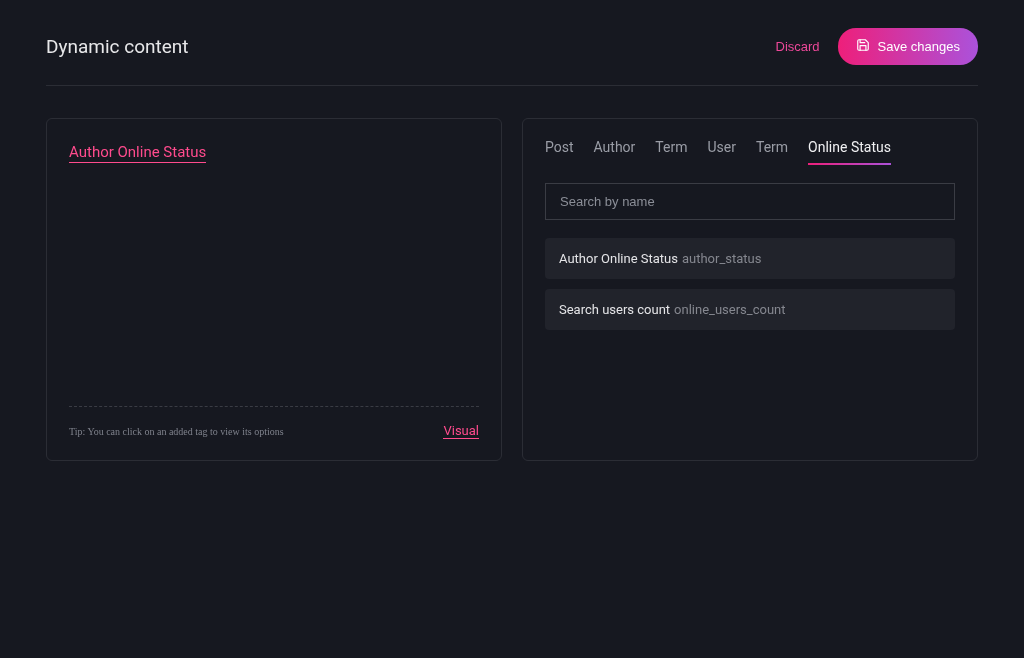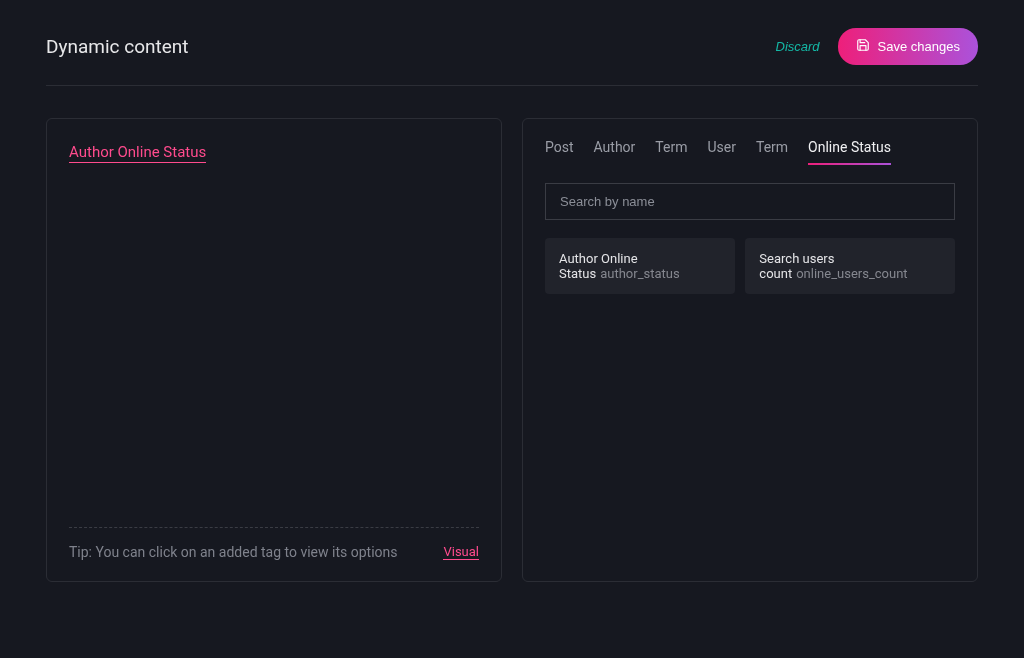--- a/index.html
+++ b/index.html
@@ -18,24 +18,24 @@
     padding-bottom: 20px;
     border-bottom: 1px solid #2b2d35;
   }
   .page-title {
     font-size: 19px;
     font-weight: 400;
     color: #e7e7e9;
   }
   .header-actions { display: flex; align-items: center; gap: 18px; }
   .discard-btn {
-    color: #14b8a6;
+    color: #ec4899;
     font-size: 13px;
     cursor: pointer;
-    background: none; border: none; font-style: italic;
+    background: none; border: none;
   }
   .save-btn {
     display: inline-flex;
     align-items: center;
     gap: 8px;
     background: linear-gradient(90deg, #ee1f7a 0%, #ab52db 100%);
     color: #fff;
     font-size: 13px;
     border: none;
     border-radius: 18px;
@@ -47,21 +47,21 @@
   .panels {
     display: flex;
     gap: 20px;
     margin-top: 32px;
   }
   .panel {
     flex: 1 1 0;
     background: transparent;
     border: 1px solid #2b2d35;
     border-radius: 6px;
-    height: 464px;
+    height: 343px;
     position: relative;
   }
 
   
   .editor-area { padding: 24px 22px; }
   .tag-chip {
     display: inline-block;
     color: #ff4b8d;
     border-bottom: 1px solid #ff4b8d;
     cursor: pointer;
@@ -78,21 +78,22 @@
     border-top: 1px dashed #3a3c44;
     margin-bottom: 16px;
   }
   .editor-footer-row {
     display: flex;
     justify-content: space-between;
     align-items: center;
   }
   .tip-text {
     color: #7f828c;
-    font-size: 14px;
+    font-size: 10px;
+    font-family: Liberation Serif, serif;
   }
   .visual-link {
     color: #ff4b8d;
     border-bottom: 1px solid #ff4b8d;
     font-size: 13px;
     cursor: pointer;
   }
 
   
   .tabs {
@@ -116,21 +117,21 @@
   .search-input {
     width: 100%;
     background: transparent;
     border: 1px solid #3a3c44;
     border-radius: 0;
     color: #c8c9cf;
     font-size: 13px;
     padding: 10px 14px;
   }
   .search-input::placeholder { color: #8b8e97; }
-  .results { margin-top: 18px; display: flex; gap: 10px; }
+  .results { margin-top: 18px; display: flex; flex-direction: column; gap: 10px; }
   .result-item {
     background: #21232b;
     border-radius: 4px;
     padding: 13px 14px;
     cursor: pointer;
     font-size: 13px;
   }
   .result-label { color: #e4e4e7; }
   .result-slug { color: #85878f; margin-left: 4px; }
 </style>

